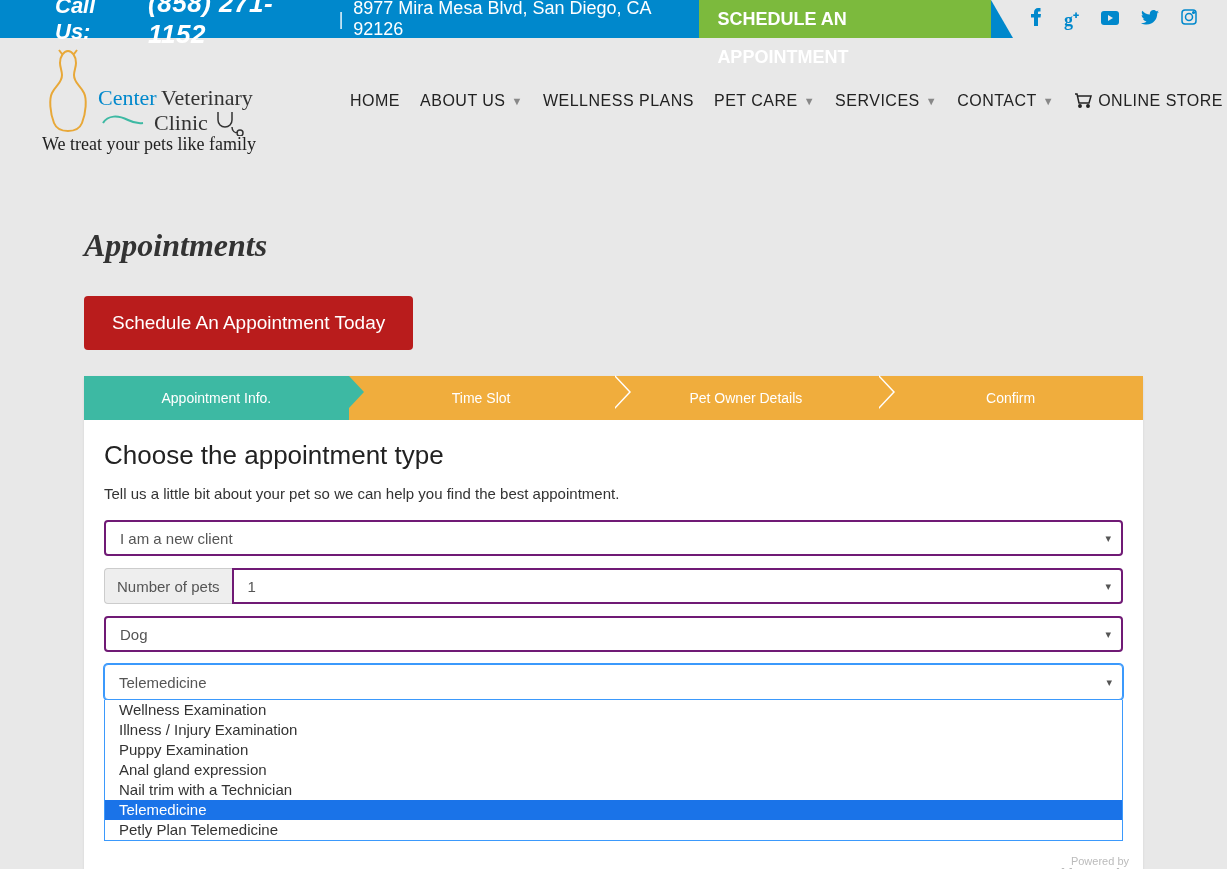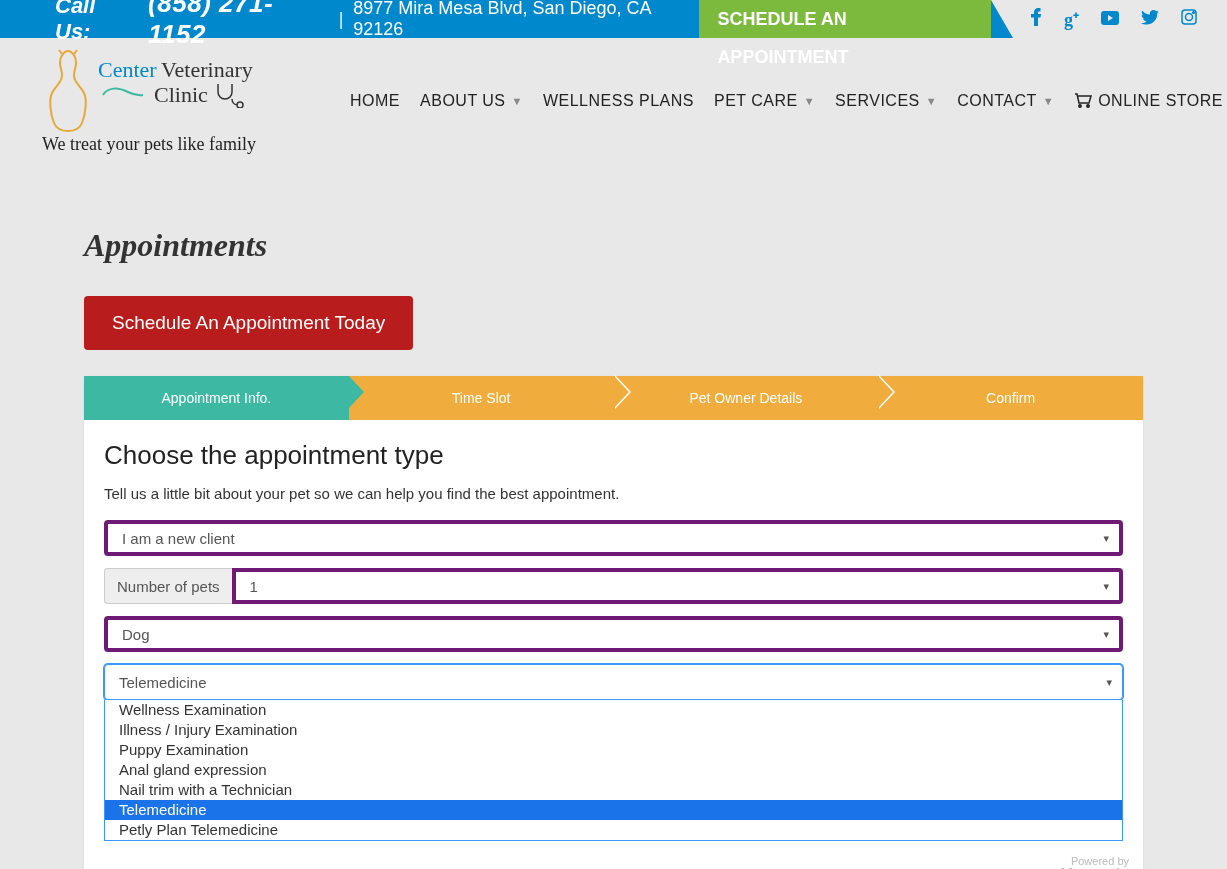--- a/index.html
+++ b/index.html
@@ -44,21 +44,21 @@
 .step.inactive::after { color:#f0ad3d; }
 .step.inactive::before { content:""; position:absolute; right:-17px; top:-1px; width:0; height:0; border-top:17px solid transparent; border-bottom:17px solid transparent; border-left:16px solid #fff; z-index:1; }
 .step:last-child::after, .step:last-child::before { display:none; }
 .step:nth-child(2){z-index:3}.step:nth-child(3){z-index:2}.step:nth-child(4){z-index:1}
 
 .wizard-body { padding:32px 20px 8px; position:relative; }
 .wizard-body h2 { font-size:26px; font-weight:normal; color:#222; margin-bottom:14px; }
 .wizard-body p { font-size:15px; color:#333; margin-bottom:18px; }
 
 .sel-row { margin-bottom:12px; position:relative; }
-.sel { width:100%; height:36px; border:4px solid #701a75; border-radius:4px; background:#fff; display:flex; align-items:center; padding:0 30px 0 14px; font-size:15px; color:#555; position:relative; cursor:pointer; }
+.sel { width:100%; height:36px; border:2px solid #701a75; border-radius:4px; background:#fff; display:flex; align-items:center; padding:0 30px 0 14px; font-size:15px; color:#555; position:relative; cursor:pointer; }
 .sel::after { content:"▾"; position:absolute; right:10px; font-size:11px; color:#555; }
 .sel.focus { border:1px solid #3b99fc; box-shadow:0 0 0 1px #3b99fc; }
 
 .sel-group { display:flex; }
 .addon { background:#eee; border:1px solid #ccc; border-right:none; border-radius:4px 0 0 4px; padding:0 12px; height:36px; display:flex; align-items:center; font-size:15px; color:#555; }
 .sel-group .sel { border-radius:0 4px 4px 0; flex:1; }
 
 .dropdown { position:absolute; top:36px; left:0; right:0; background:#fff; border:1px solid #3b99fc; border-top:none; z-index:20; }
 .dropdown div { padding:1px 14px; font-size:15px; color:#333; cursor:pointer; line-height:1.2; }
 .dropdown div.hl { background:#1a73e8; color:#fff; }
@@ -93,21 +93,21 @@
             <rect x="1" y="1" width="14" height="14" rx="3"></rect>
             <circle cx="8" cy="8" r="3.5"></circle>
             <circle cx="12.5" cy="3.5" r="0.8" fill="#0088cc"></circle>
           </svg></span>
     </div>
   </div>
 </div>
 
 <div class="navbar">
   <div class="logo">
-    <div style="display:flex;align-items:flex-start;gap:4px">
+    <div style="display:flex;align-items:flex-end;gap:4px">
       <svg class="logo-dog" viewBox="0 0 52 90">
           <path fill="none" stroke="#e8a838" stroke-width="2" d="M26 5c-4 0-8 5-8 12 0 4 2 8 2 12 0 8-6 10-10 18-3 6-2 20 2 30 2 5 6 8 14 8s12-3 14-8c4-10 5-24 2-30-4-8-10-10-10-18 0-4 2-8 2-12 0-7-4-12-8-12zM20 8l-3-4M32 8l3-4"></path>
         </svg>
       <div>
         <div style="line-height:1.1;margin-top:12px">
           <span class="logo-text1">Center</span>
           <span class="logo-text2">Veterinary</span>
         </div>
         <div style="display:flex;align-items:center;gap:6px">
           <svg width="50" height="22">

